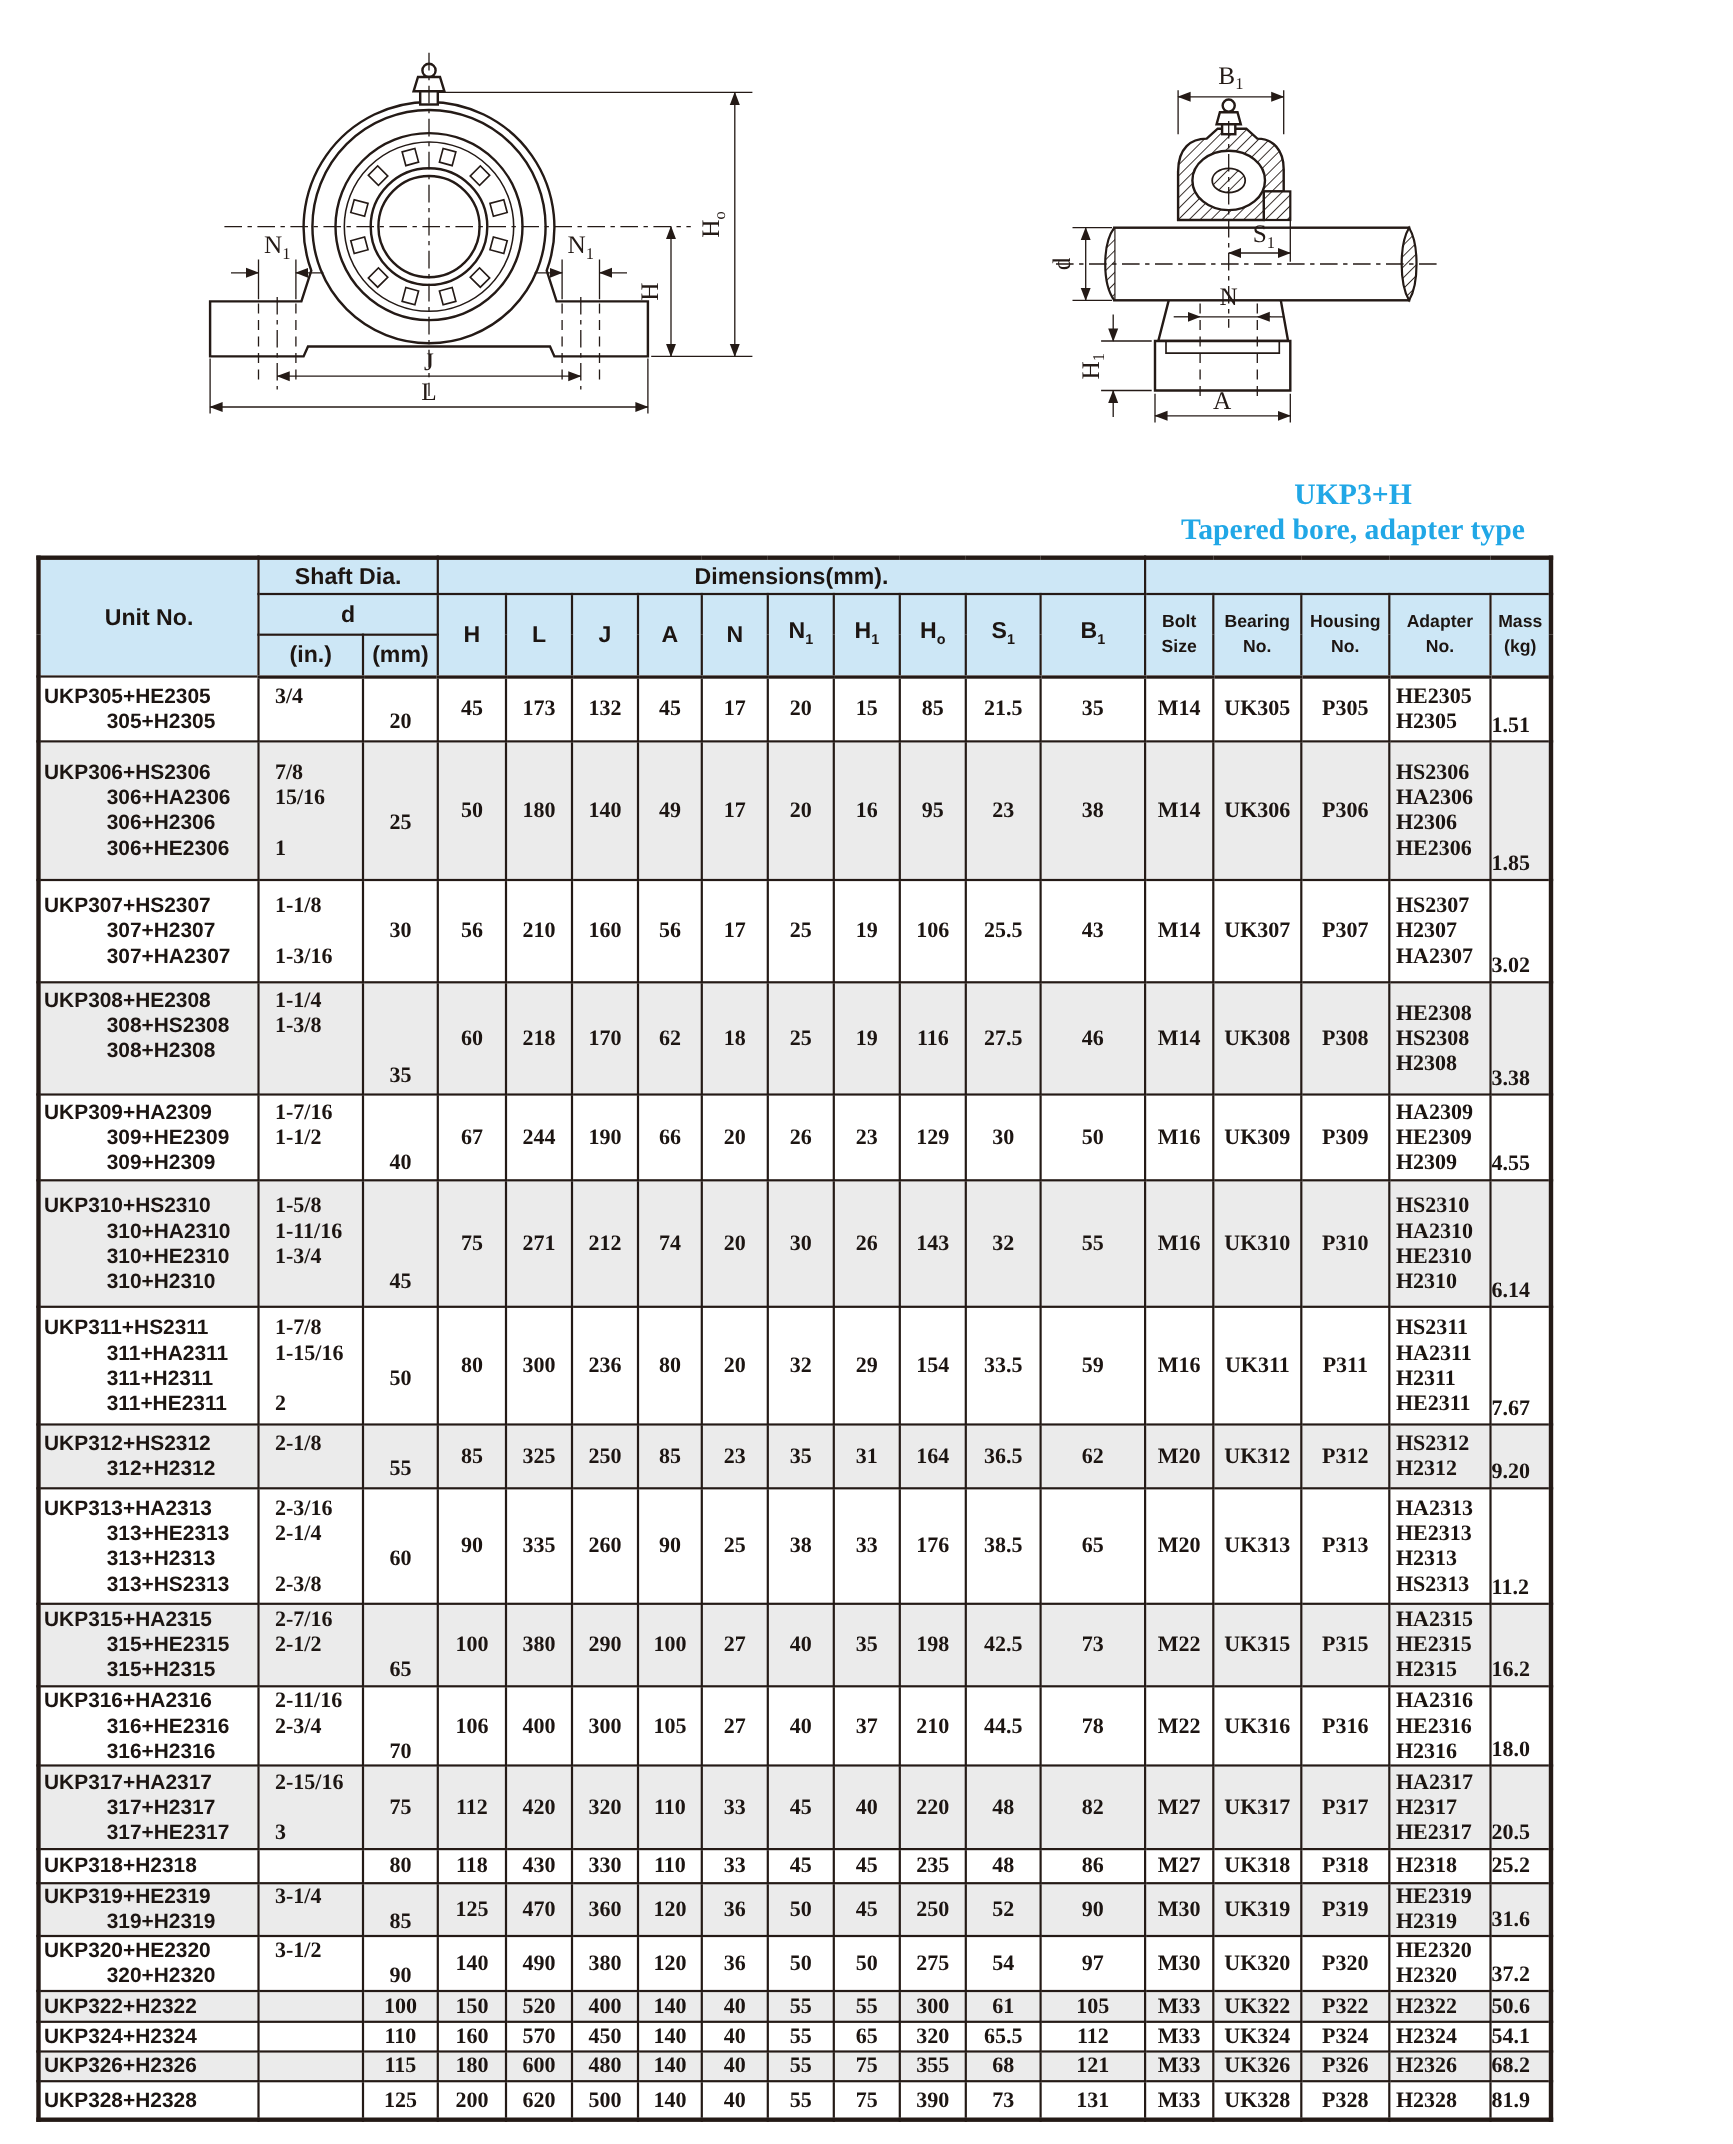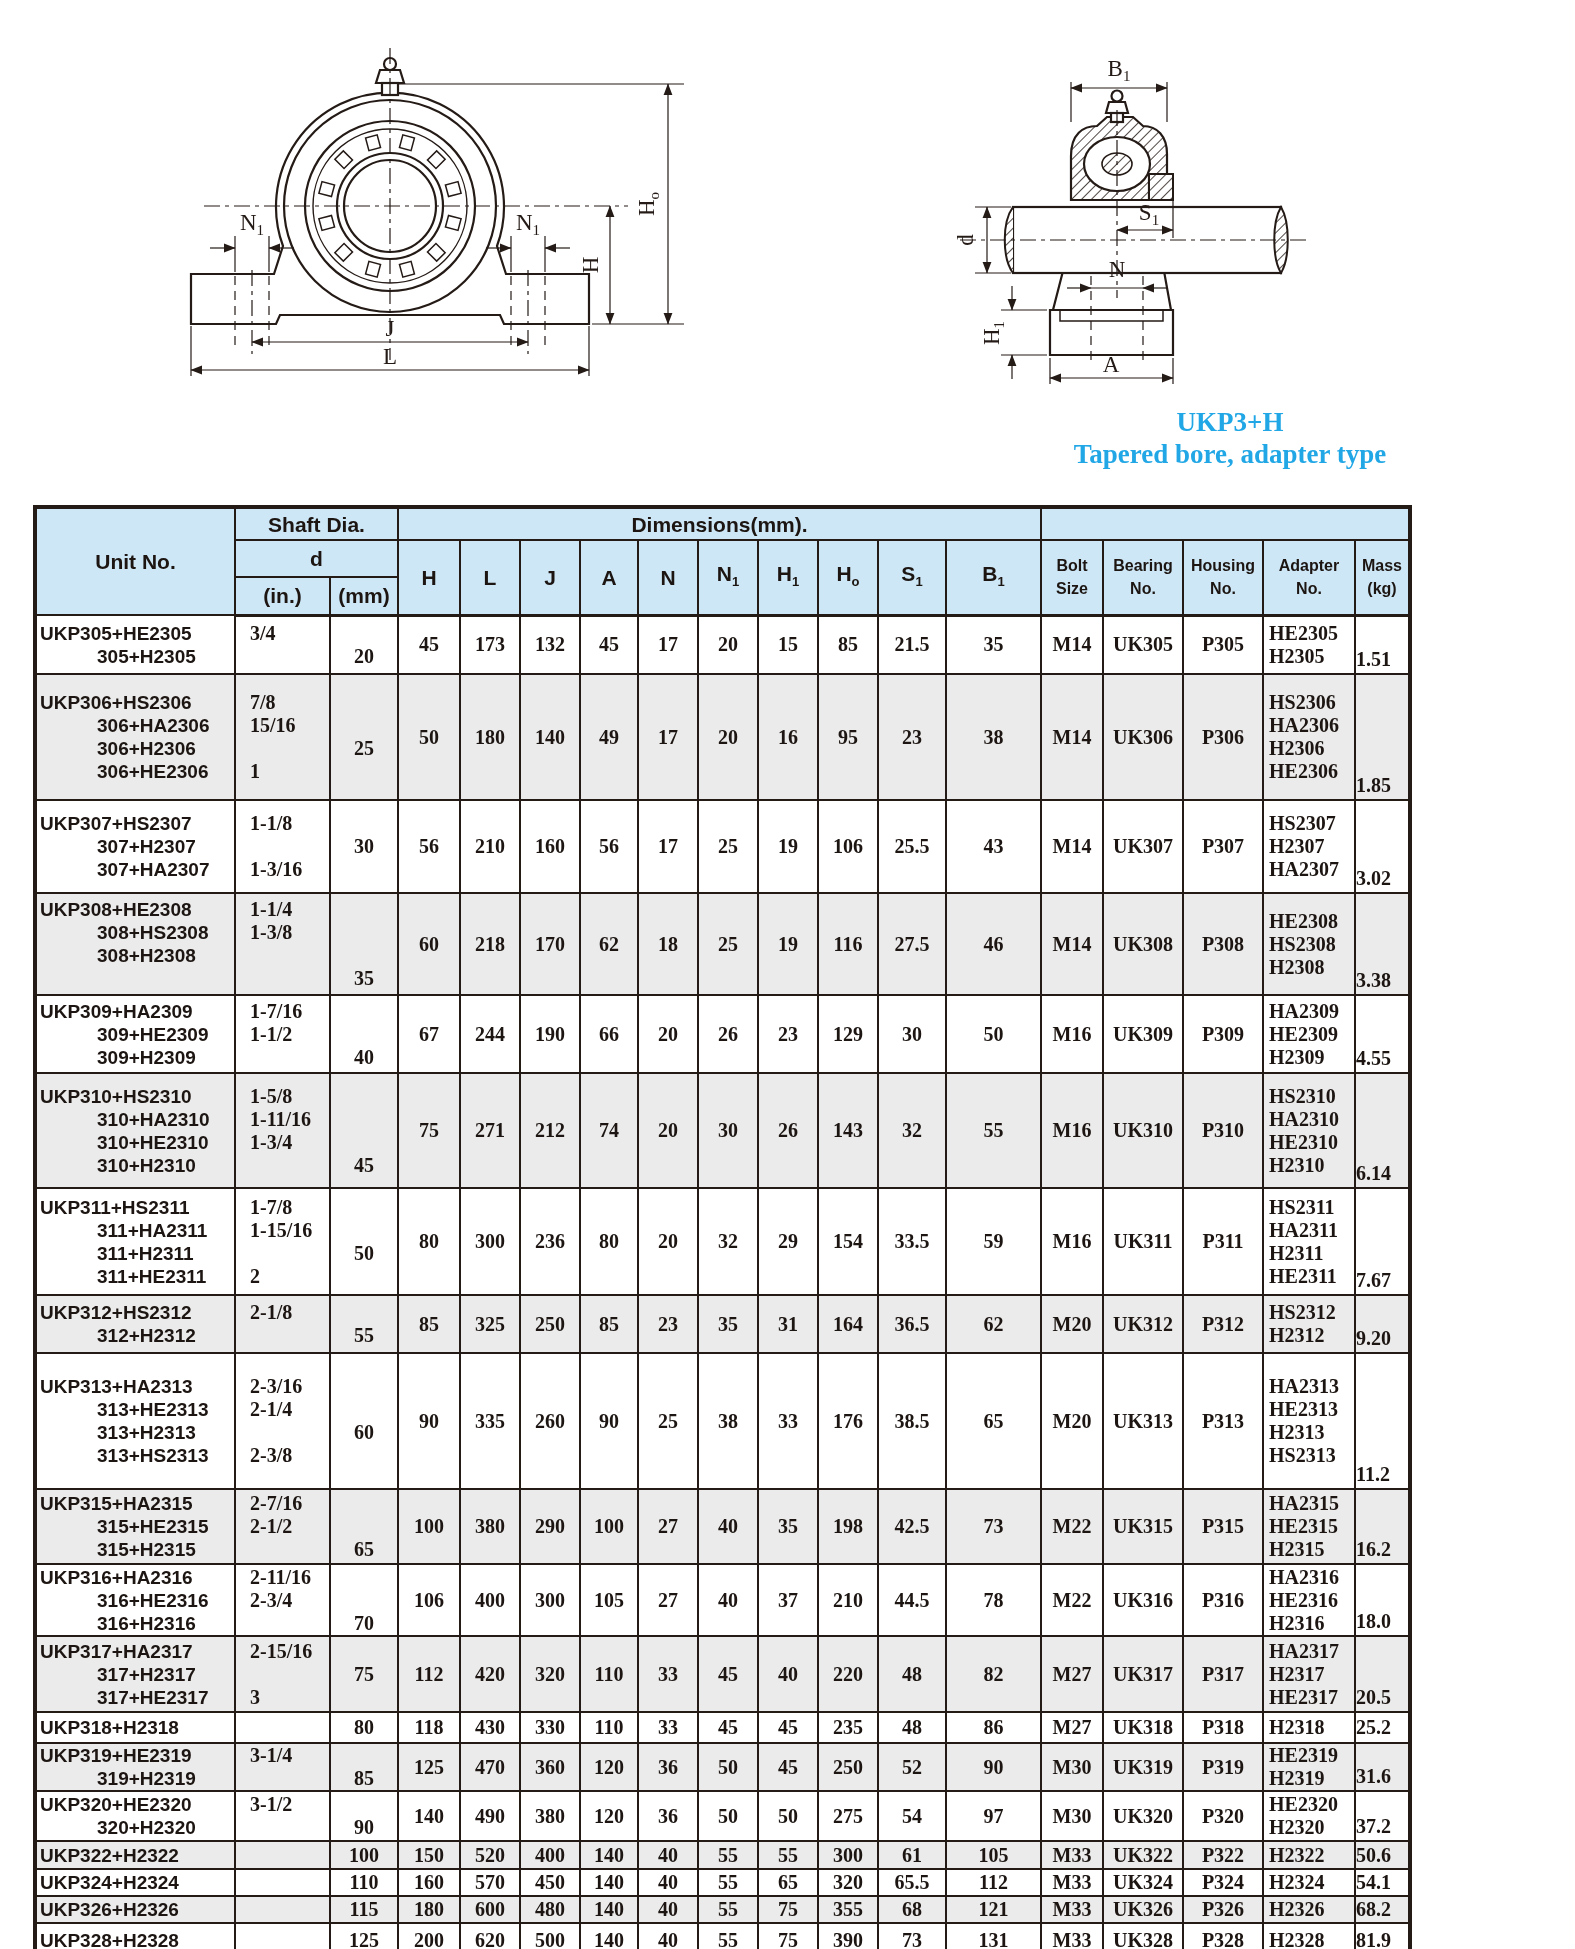--- a/index.html
+++ b/index.html
@@ -12,21 +12,21 @@
   html,body{margin:0;padding:0;}
   body{
     width:1575px;height:1949px;background:#ffffff;
     font-family:"Liberation Sans",sans-serif;color:var(--ink);
     position:relative;overflow:hidden;
   }
   .drawings{position:absolute;left:0;top:0;width:1575px;height:505px;}
   svg.front{position:absolute;left:148px;top:24px;}
   svg.side{position:absolute;left:775px;top:30px;}
   .series-title{
-    position:absolute;left:1040px;top:406px;width:380px;text-align:center;
+    position:absolute;left:1040px;top:433px;width:380px;text-align:center;
     font-family:"Liberation Serif",serif;font-weight:bold;
     color:var(--accent);font-size:27px;line-height:32px;
   }
   .lbl{font-family:"Liberation Serif",serif;font-size:23px;fill:var(--line);font-weight:normal;}
   .dd{stroke-dasharray:16 5 4 5;}
   .ds{stroke-dasharray:9 6;}
 
   table.spec{
     position:absolute;left:33px;top:505px;
     border-collapse:collapse;table-layout:fixed;
@@ -603,21 +603,21 @@
         <td class="num">UK312</td>
         <td class="num">P312</td>
         <td class="adc">
           <div class="stack">
             <div class="line">HS2312</div>
             <div class="line">H2312</div>
           </div>
         </td>
         <td class="massc vb">9.20</td>
       </tr>
-      <tr style="height: 136px;">
+      <tr style="height: 105px;">
         <td class="unitc">
           <div class="stack">
             <div class="line">UKP313+HA2313</div>
             <div class="line ind">313+HE2313</div>
             <div class="line ind">313+H2313</div>
             <div class="line ind">313+HS2313</div>
           </div>
         </td>
         <td class="inc">
           <div class="stack">

